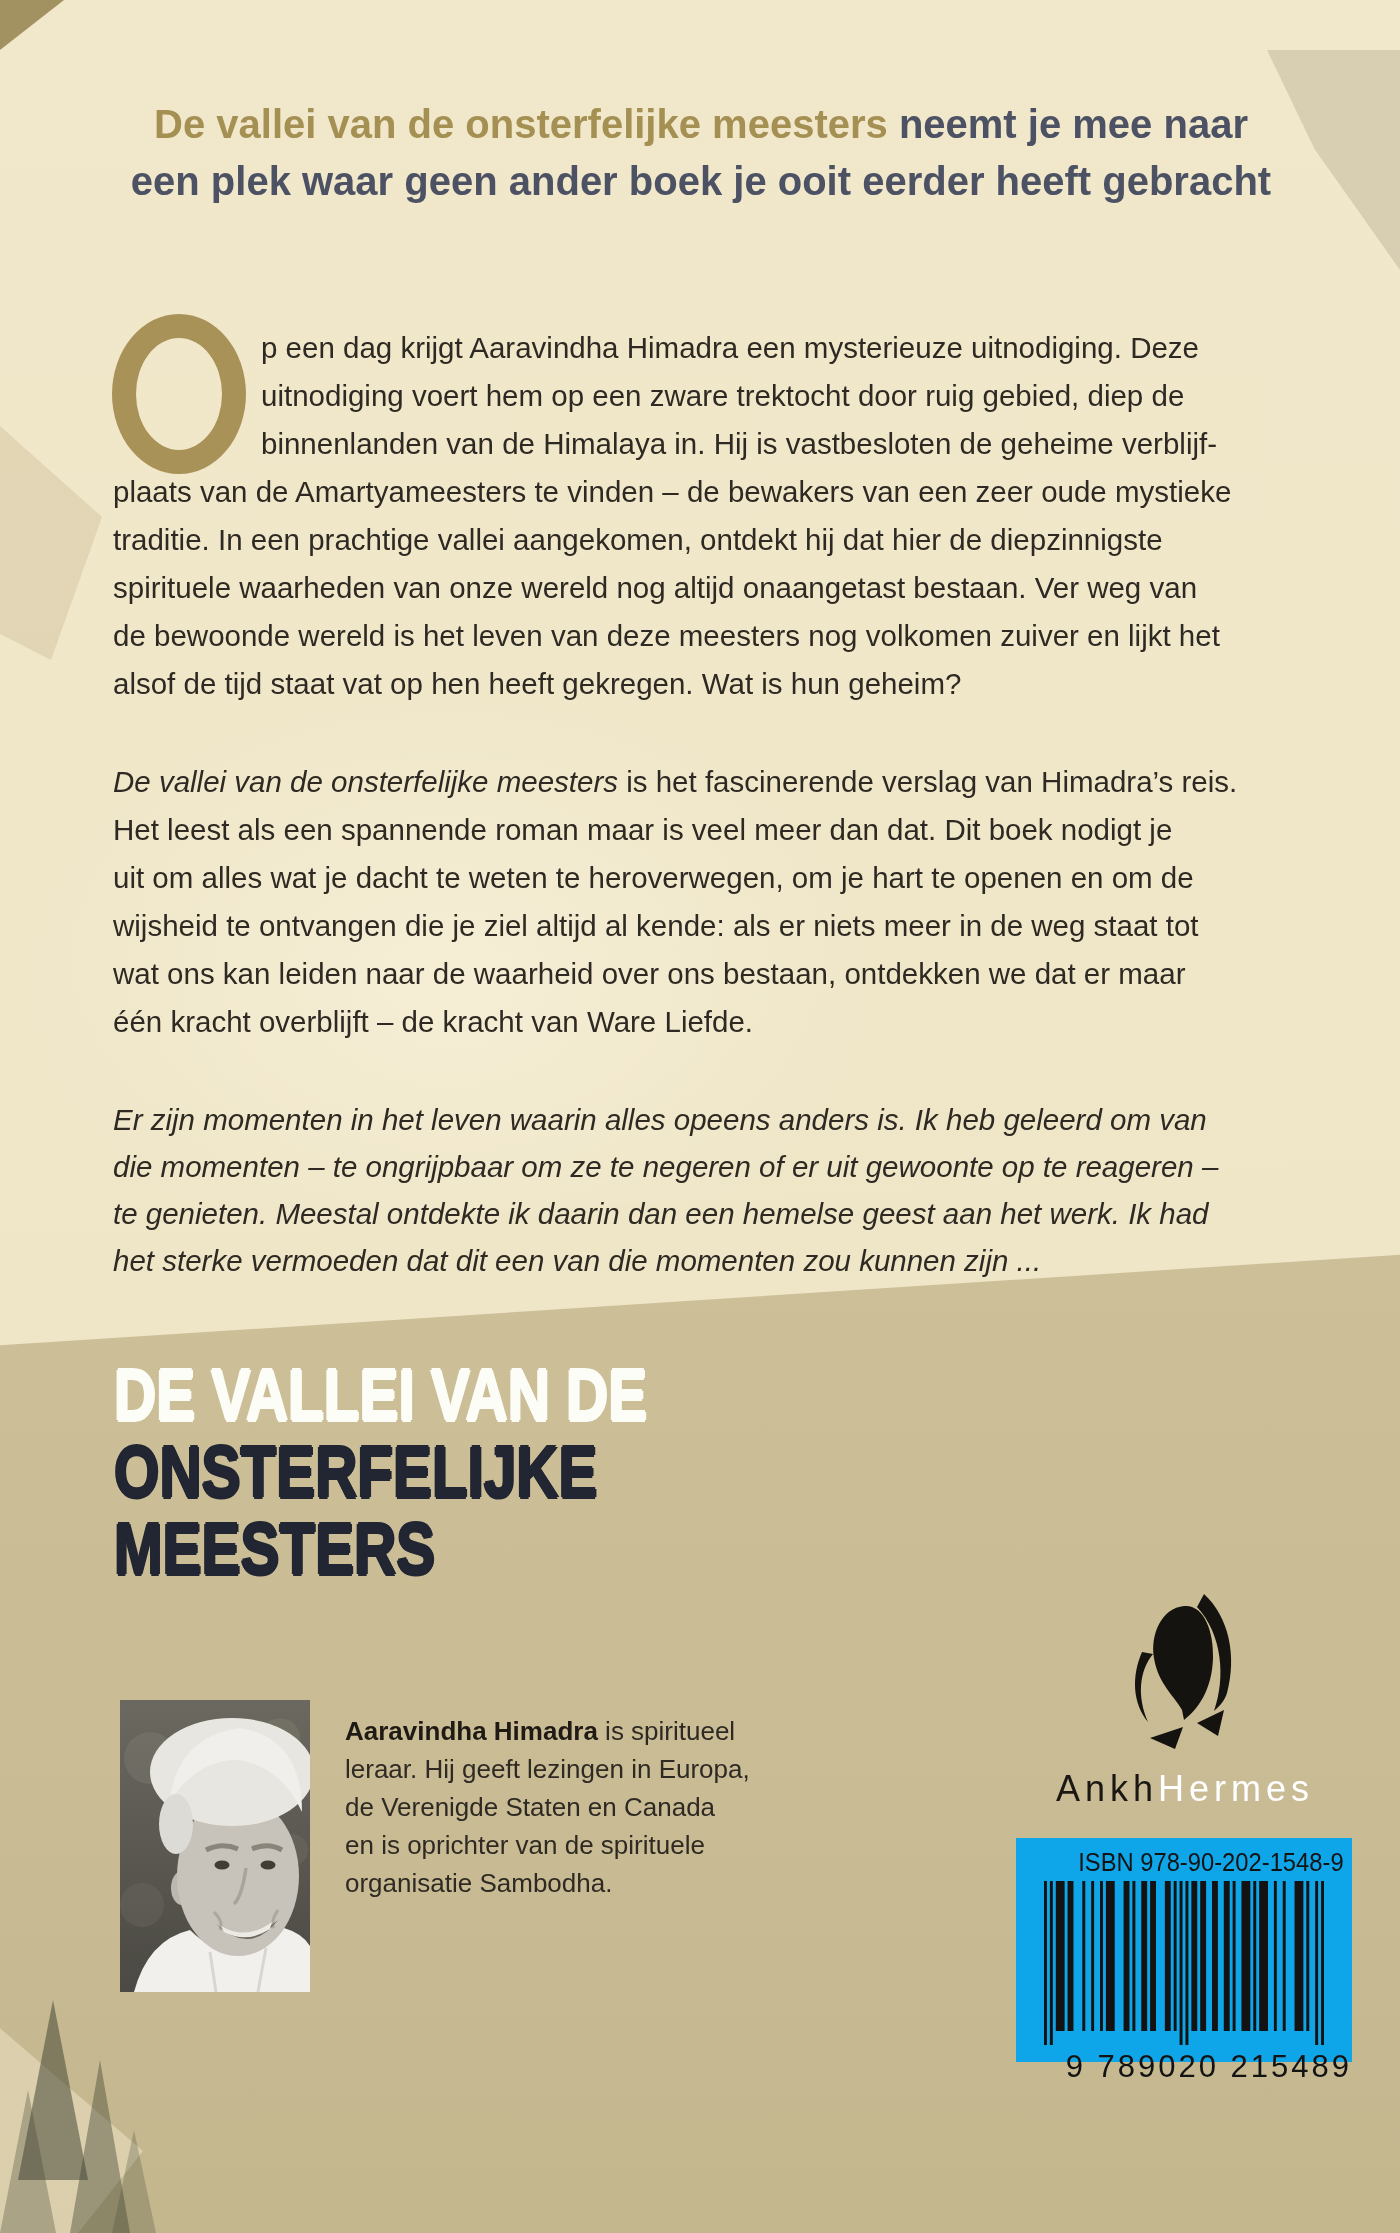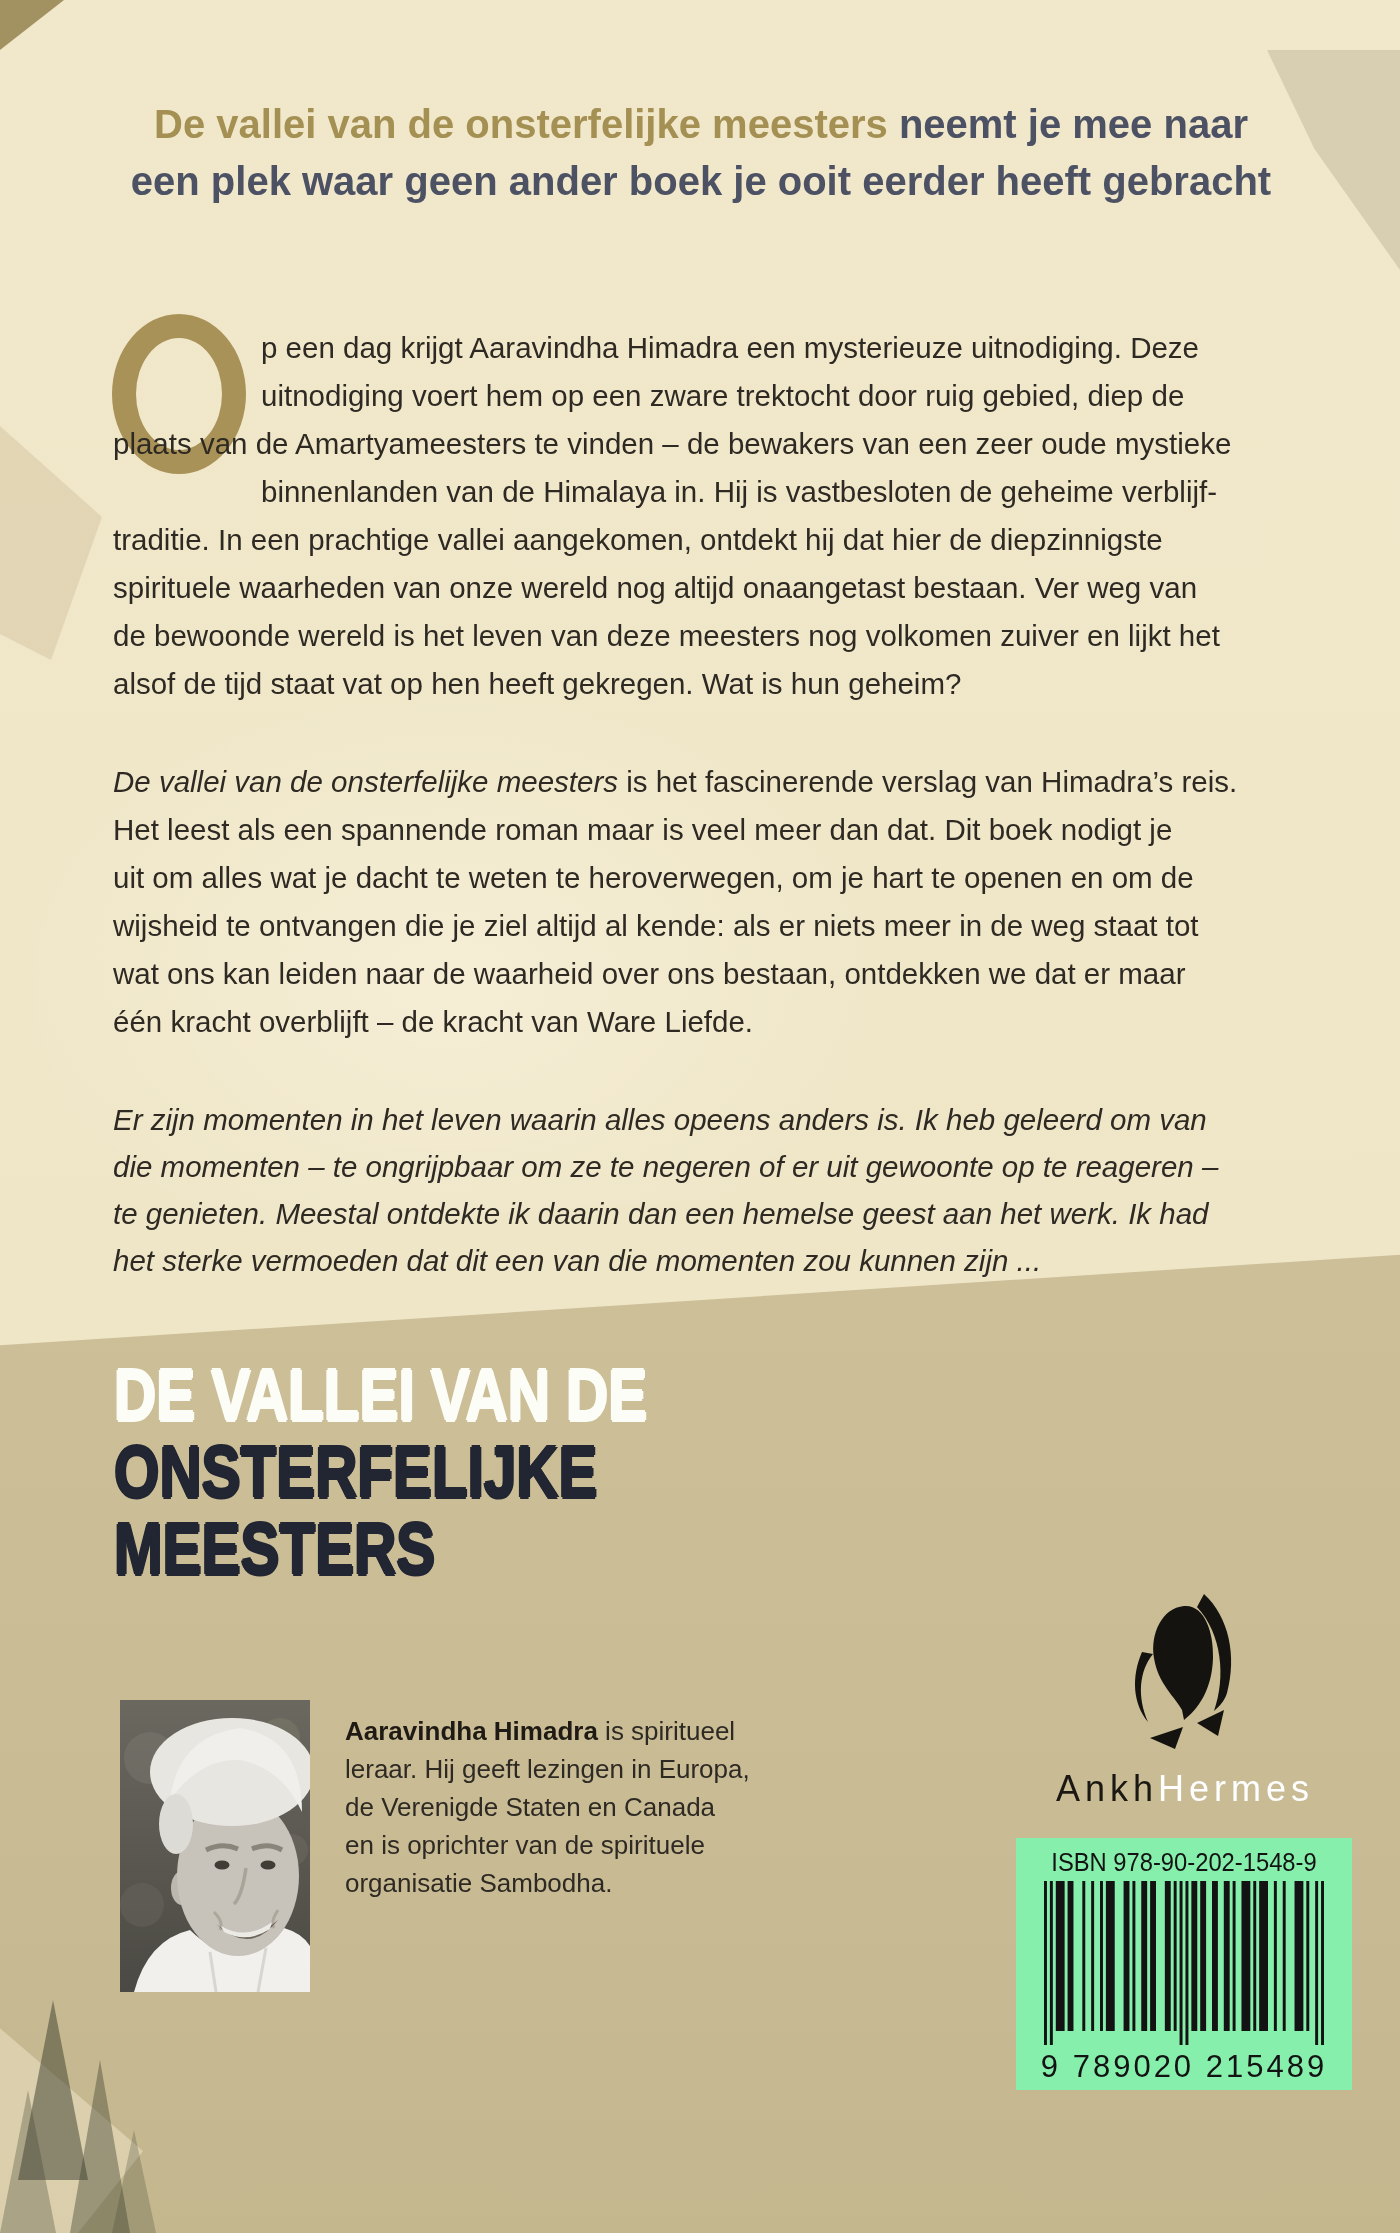--- a/index.html
+++ b/index.html
@@ -50,22 +50,22 @@
   .photo{position:absolute;left:120px;top:1700px;width:190px;height:292px;}
   .bio{position:absolute;left:345px;top:1712px;width:400px;font-size:26px;line-height:38px;color:#2e2a23;}
   .bio b{color:#1f1b14;margin-top:20px;}
   
   .publisher{position:absolute;left:1010px;top:1592px;width:350px;text-align:center;}
   .ankh{display:block;margin:0 auto;}
   .pubname{margin-top:4px;font-size:36px;font-weight:400;letter-spacing:5px;white-space:nowrap;}
   .pub-black{color:#1b1813;}
   .pub-white{color:#ffffff;}
   
-  .isbnbox{position:absolute;left:1016px;top:1838px;width:336px;height:252px;background:#86efac;
-           text-align:center;}
+  .isbnbox{position:absolute;left:1016px;top:1838px;width:336px;height:224px;background:#0ea5e9;
+           text-align:right;}
   .isbnlabel{margin-top:10px;font-size:25px;color:#131313;transform:scaleX(.95);white-space:nowrap;}
   #barcode-svg{display:block;margin:4px auto 0;}
   .bardigits{margin-top:2px;font-size:31px;letter-spacing:3px;color:#131313;white-space:nowrap;}
 </style>
 </head>
 <body>
 
 <div class="cover">
 
   <div class="bg"></div>
@@ -82,22 +82,22 @@
   <div class="header">
     <div class="hline"><span class="gold">De vallei van de onsterfelijke meesters</span><span> neemt je mee naar</span></div>
     <div class="hline">een plek waar geen ander boek je ooit eerder heeft gebracht</div>
   </div>
 
   <div class="dropcap"></div>
 
   <div class="para synopsis">
       <div class="tline indent">p een dag krijgt Aaravindha Himadra een mysterieuze uitnodiging. Deze</div>
       <div class="tline indent">uitnodiging voert hem op een zware trektocht door ruig gebied, diep de</div>
+      <div class="tline indent">binnenlanden van de Himalaya in. Hij is vastbesloten de geheime verblijf-</div>
       <div class="tline">plaats van de Amartyameesters te vinden – de bewakers van een zeer oude mystieke</div>
-      <div class="tline indent">binnenlanden van de Himalaya in. Hij is vastbesloten de geheime verblijf-</div>
       <div class="tline">traditie. In een prachtige vallei aangekomen, ontdekt hij dat hier de diepzinnigste</div>
       <div class="tline">spirituele waarheden van onze wereld nog altijd onaangetast bestaan. Ver weg van</div>
       <div class="tline">de bewoonde wereld is het leven van deze meesters nog volkomen zuiver en lijkt het</div>
       <div class="tline">alsof de tijd staat vat op hen heeft gekregen. Wat is hun geheim?</div>
     </div>
 
   <div class="para review">
     <div class="tline"><i>De vallei van de onsterfelijke meesters</i><span> is het fascinerende verslag van Himadra’s reis.</span></div>
     <div>
         <div class="tline">Het leest als een spannende roman maar is veel meer dan dat. Dit boek nodigt je</div>

